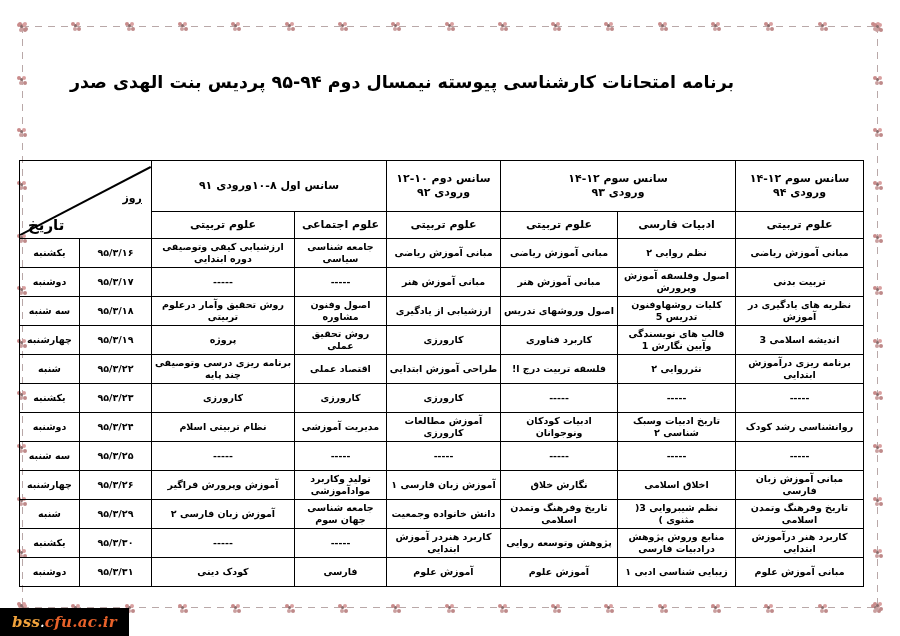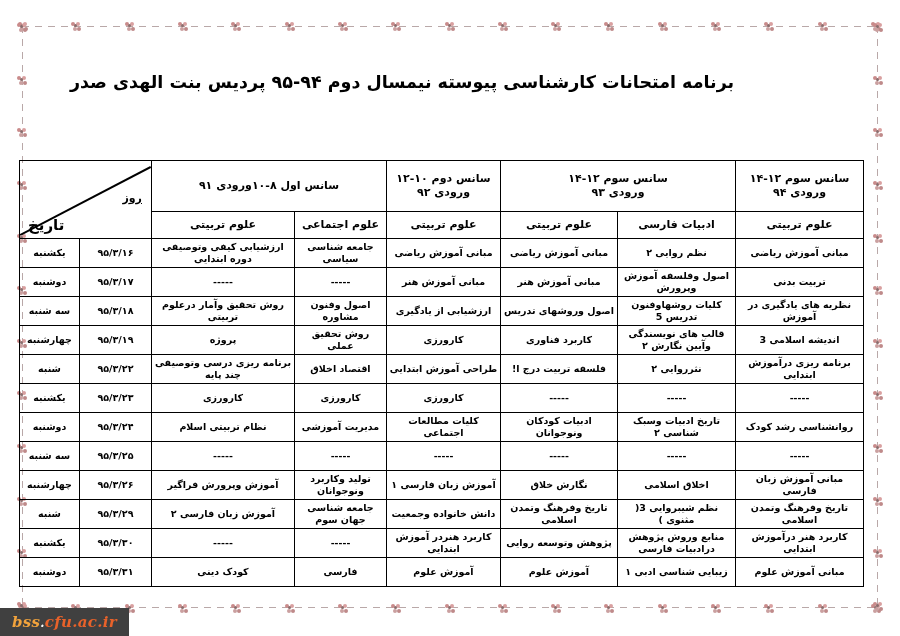--- a/index.html
+++ b/index.html
@@ -175,21 +175,21 @@
   col.c-91a { width: 92px;  }
   col.c-91b { width: 143px; }
   col.c-date{ width: 72px;  }
   col.c-day { width: 60px;  }
 
   
   #site-footer {
     position: absolute;
     left: 0px;
     bottom: 0px;
-    background: #404040;
+    background: #000000;
     padding: 4px 12px 5px 12px;
     direction: ltr;
   }
   #site-footer .txt {
     font-family: "DejaVu Serif", "Liberation Serif", serif;
     font-style: italic;
     font-weight: bold;
     font-size: 15px;
     letter-spacing: 0.3px;
   }
@@ -335,74 +335,74 @@
           <td>کلیات روشهاوفنون تدریس 5</td>
           <td>اصول وروشهای تدریس</td>
           <td>ارزشیابی از یادگیری</td>
           <td>اصول وفنون مشاوره</td>
           <td>روش تحقیق وآمار درعلوم تربیتی</td>
           <td class="date-cell">۹۵/۳/۱۸</td>
           <td class="day-cell">سه شنبه</td>
         </tr>
         <tr>
           <td>اندیشه اسلامی 3</td>
-          <td>قالب های نویسندگی وآیین نگارش ۲</td>
+          <td>قالب های نویسندگی وآیین نگارش 1</td>
           <td>کاربرد فناوری</td>
           <td>کارورزی</td>
           <td>روش تحقیق عملی</td>
           <td>پروژه</td>
           <td class="date-cell">۹۵/۳/۱۹</td>
           <td class="day-cell">چهارشنبه</td>
         </tr>
         <tr>
           <td>برنامه ریزی درآموزش ابتدایی</td>
           <td>نثرروایی ۲</td>
           <td>فلسفه تربیت درج ا!</td>
           <td>طراحی آموزش ابتدایی</td>
-          <td>اقتصاد اخلاق</td>
+          <td>اقتصاد عملی</td>
           <td>برنامه ریزی درسی وتوصیفی چند پایه</td>
           <td class="date-cell">۹۵/۳/۲۲</td>
           <td class="day-cell">شنبه</td>
         </tr>
         <tr>
           <td>-----</td>
           <td>-----</td>
           <td>-----</td>
           <td>کارورزی</td>
           <td>کارورزی</td>
           <td>کارورزی</td>
           <td class="date-cell">۹۵/۳/۲۳</td>
           <td class="day-cell">یکشنبه</td>
         </tr>
         <tr>
           <td>روانشناسی رشد کودک</td>
           <td>تاریخ ادبیات وسبک شناسی ۲</td>
           <td>ادبیات کودکان ونوجوانان</td>
-          <td>کلیات مطالعات اجتماعی</td>
+          <td>آموزش مطالعات کارورزی</td>
           <td>مدیریت آموزشی</td>
           <td>نظام تربیتی اسلام</td>
           <td class="date-cell">۹۵/۳/۲۴</td>
           <td class="day-cell">دوشنبه</td>
         </tr>
         <tr>
           <td>-----</td>
           <td>-----</td>
           <td>-----</td>
           <td>-----</td>
           <td>-----</td>
           <td>-----</td>
           <td class="date-cell">۹۵/۳/۲۵</td>
           <td class="day-cell">سه شنبه</td>
         </tr>
         <tr>
           <td>مبانی آموزش زبان فارسی</td>
           <td>اخلاق اسلامی</td>
           <td>نگارش خلاق</td>
           <td>آموزش زبان فارسی ۱</td>
-          <td>تولید وکاربرد ونوجوانان</td>
+          <td>تولید وکاربرد موادآموزشی</td>
           <td>آموزش وپرورش فراگیر</td>
           <td class="date-cell">۹۵/۳/۲۶</td>
           <td class="day-cell">چهارشنبه</td>
         </tr>
         <tr>
           <td>تاریخ وفرهنگ وتمدن اسلامی</td>
           <td>نظم شیبروایی 3( مثنوی )</td>
           <td>تاریخ وفرهنگ وتمدن اسلامی</td>
           <td>دانش خانواده وجمعیت</td>
           <td>جامعه شناسی جهان سوم</td>

